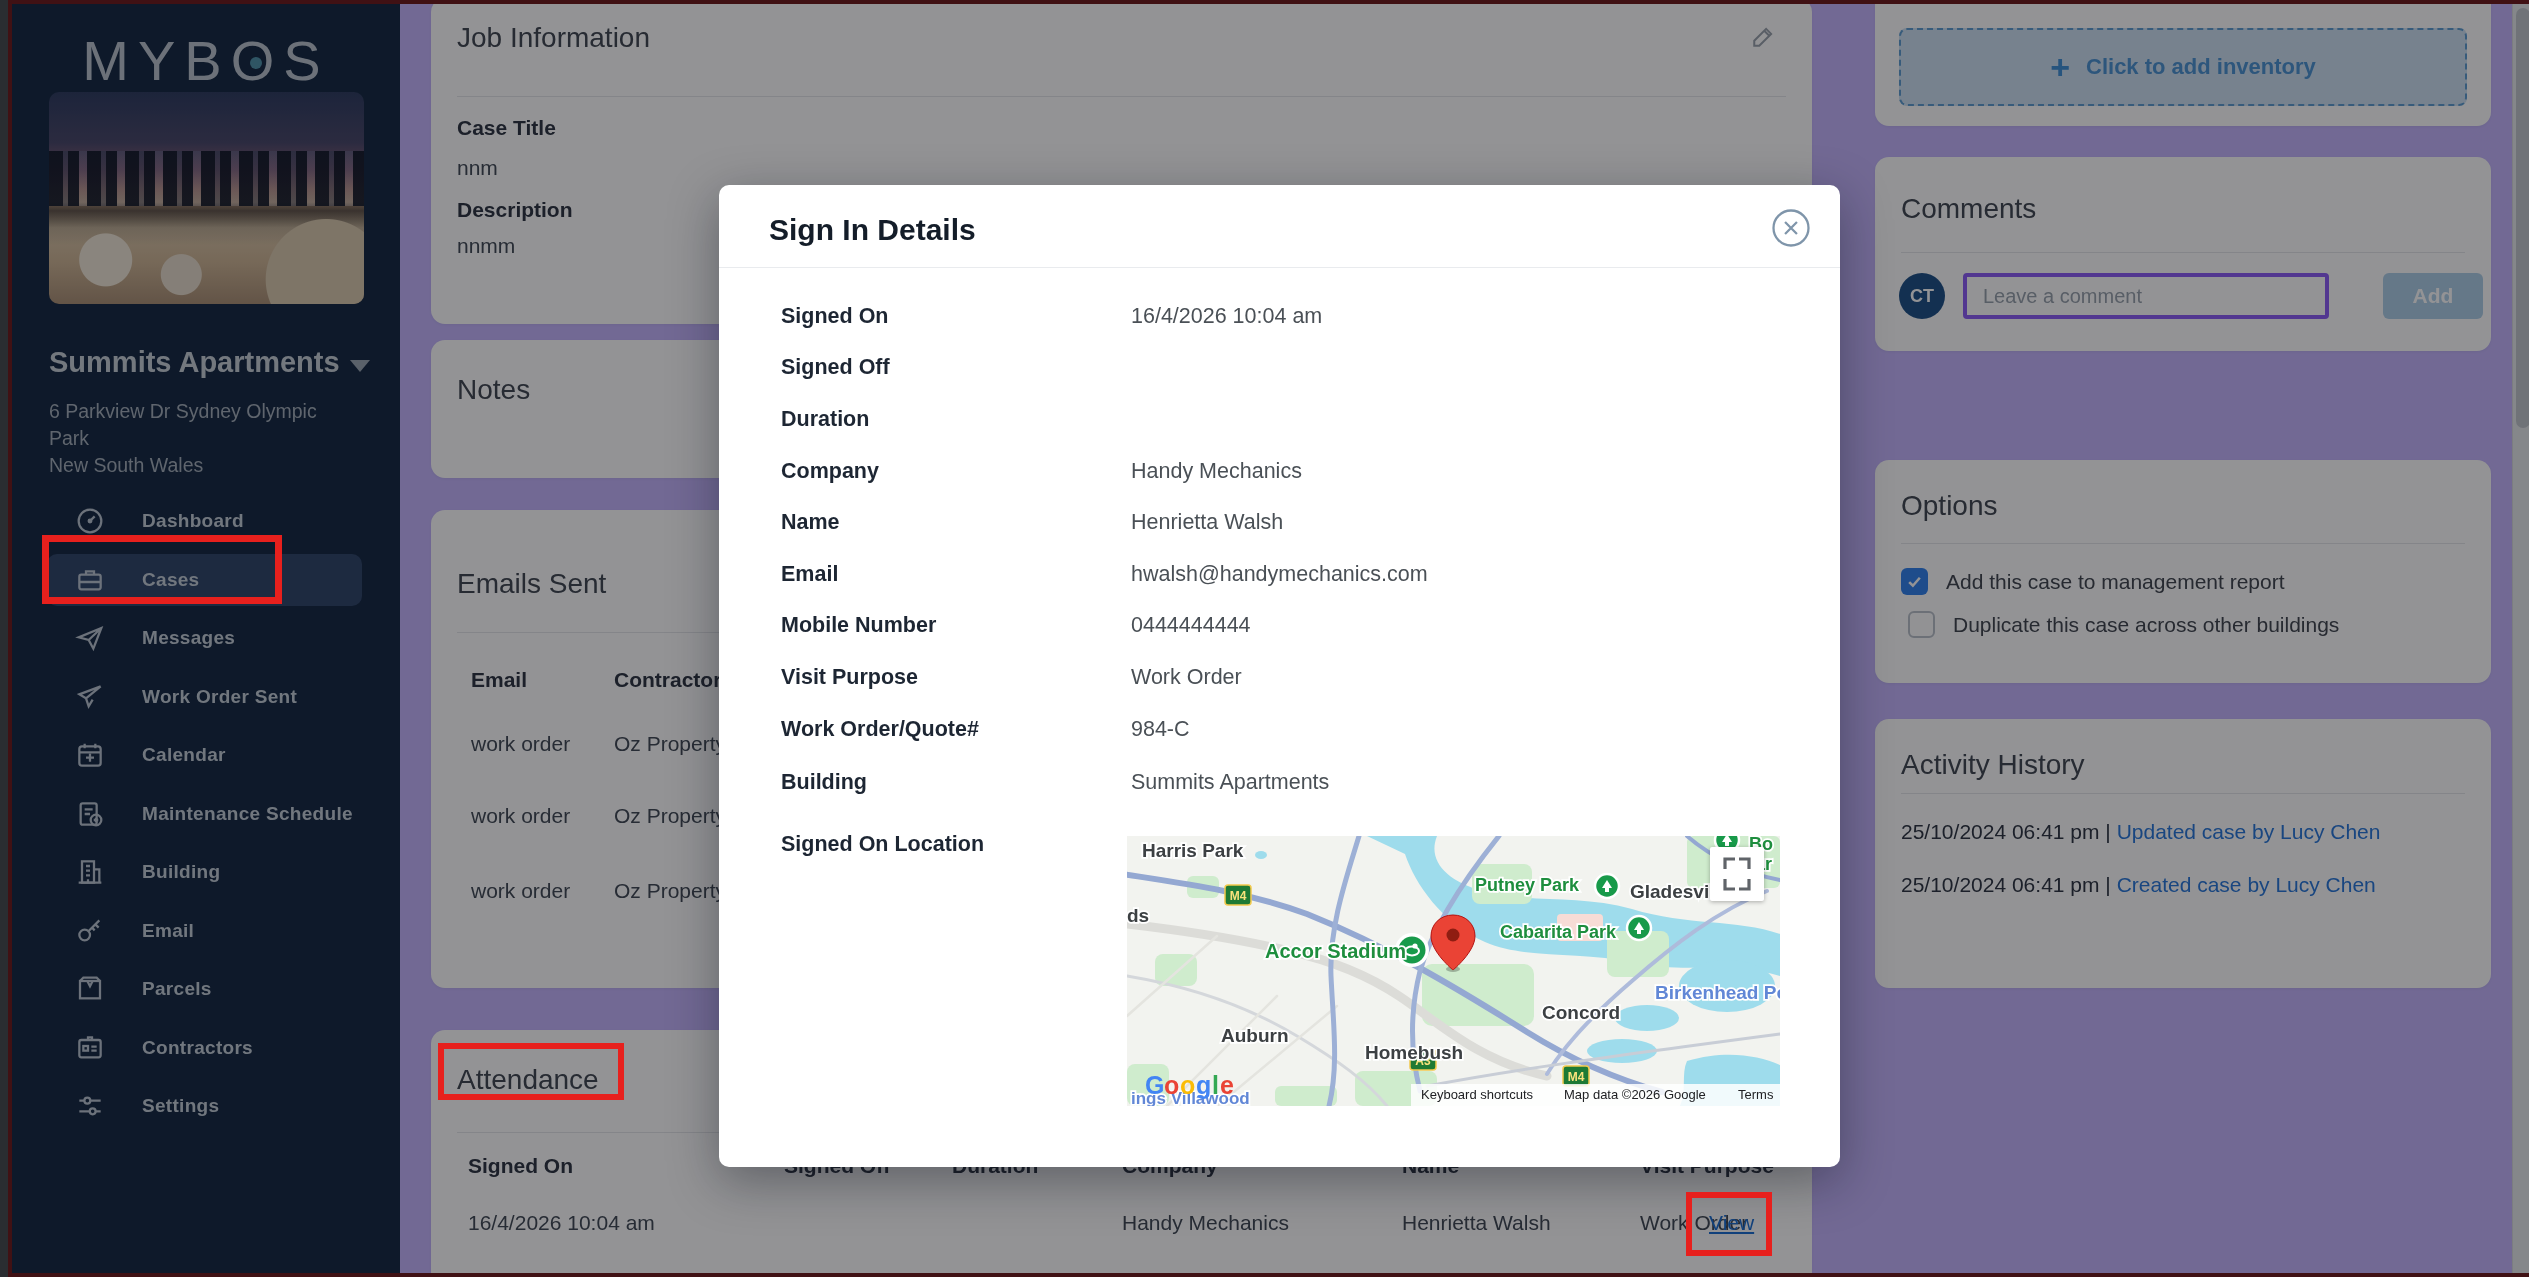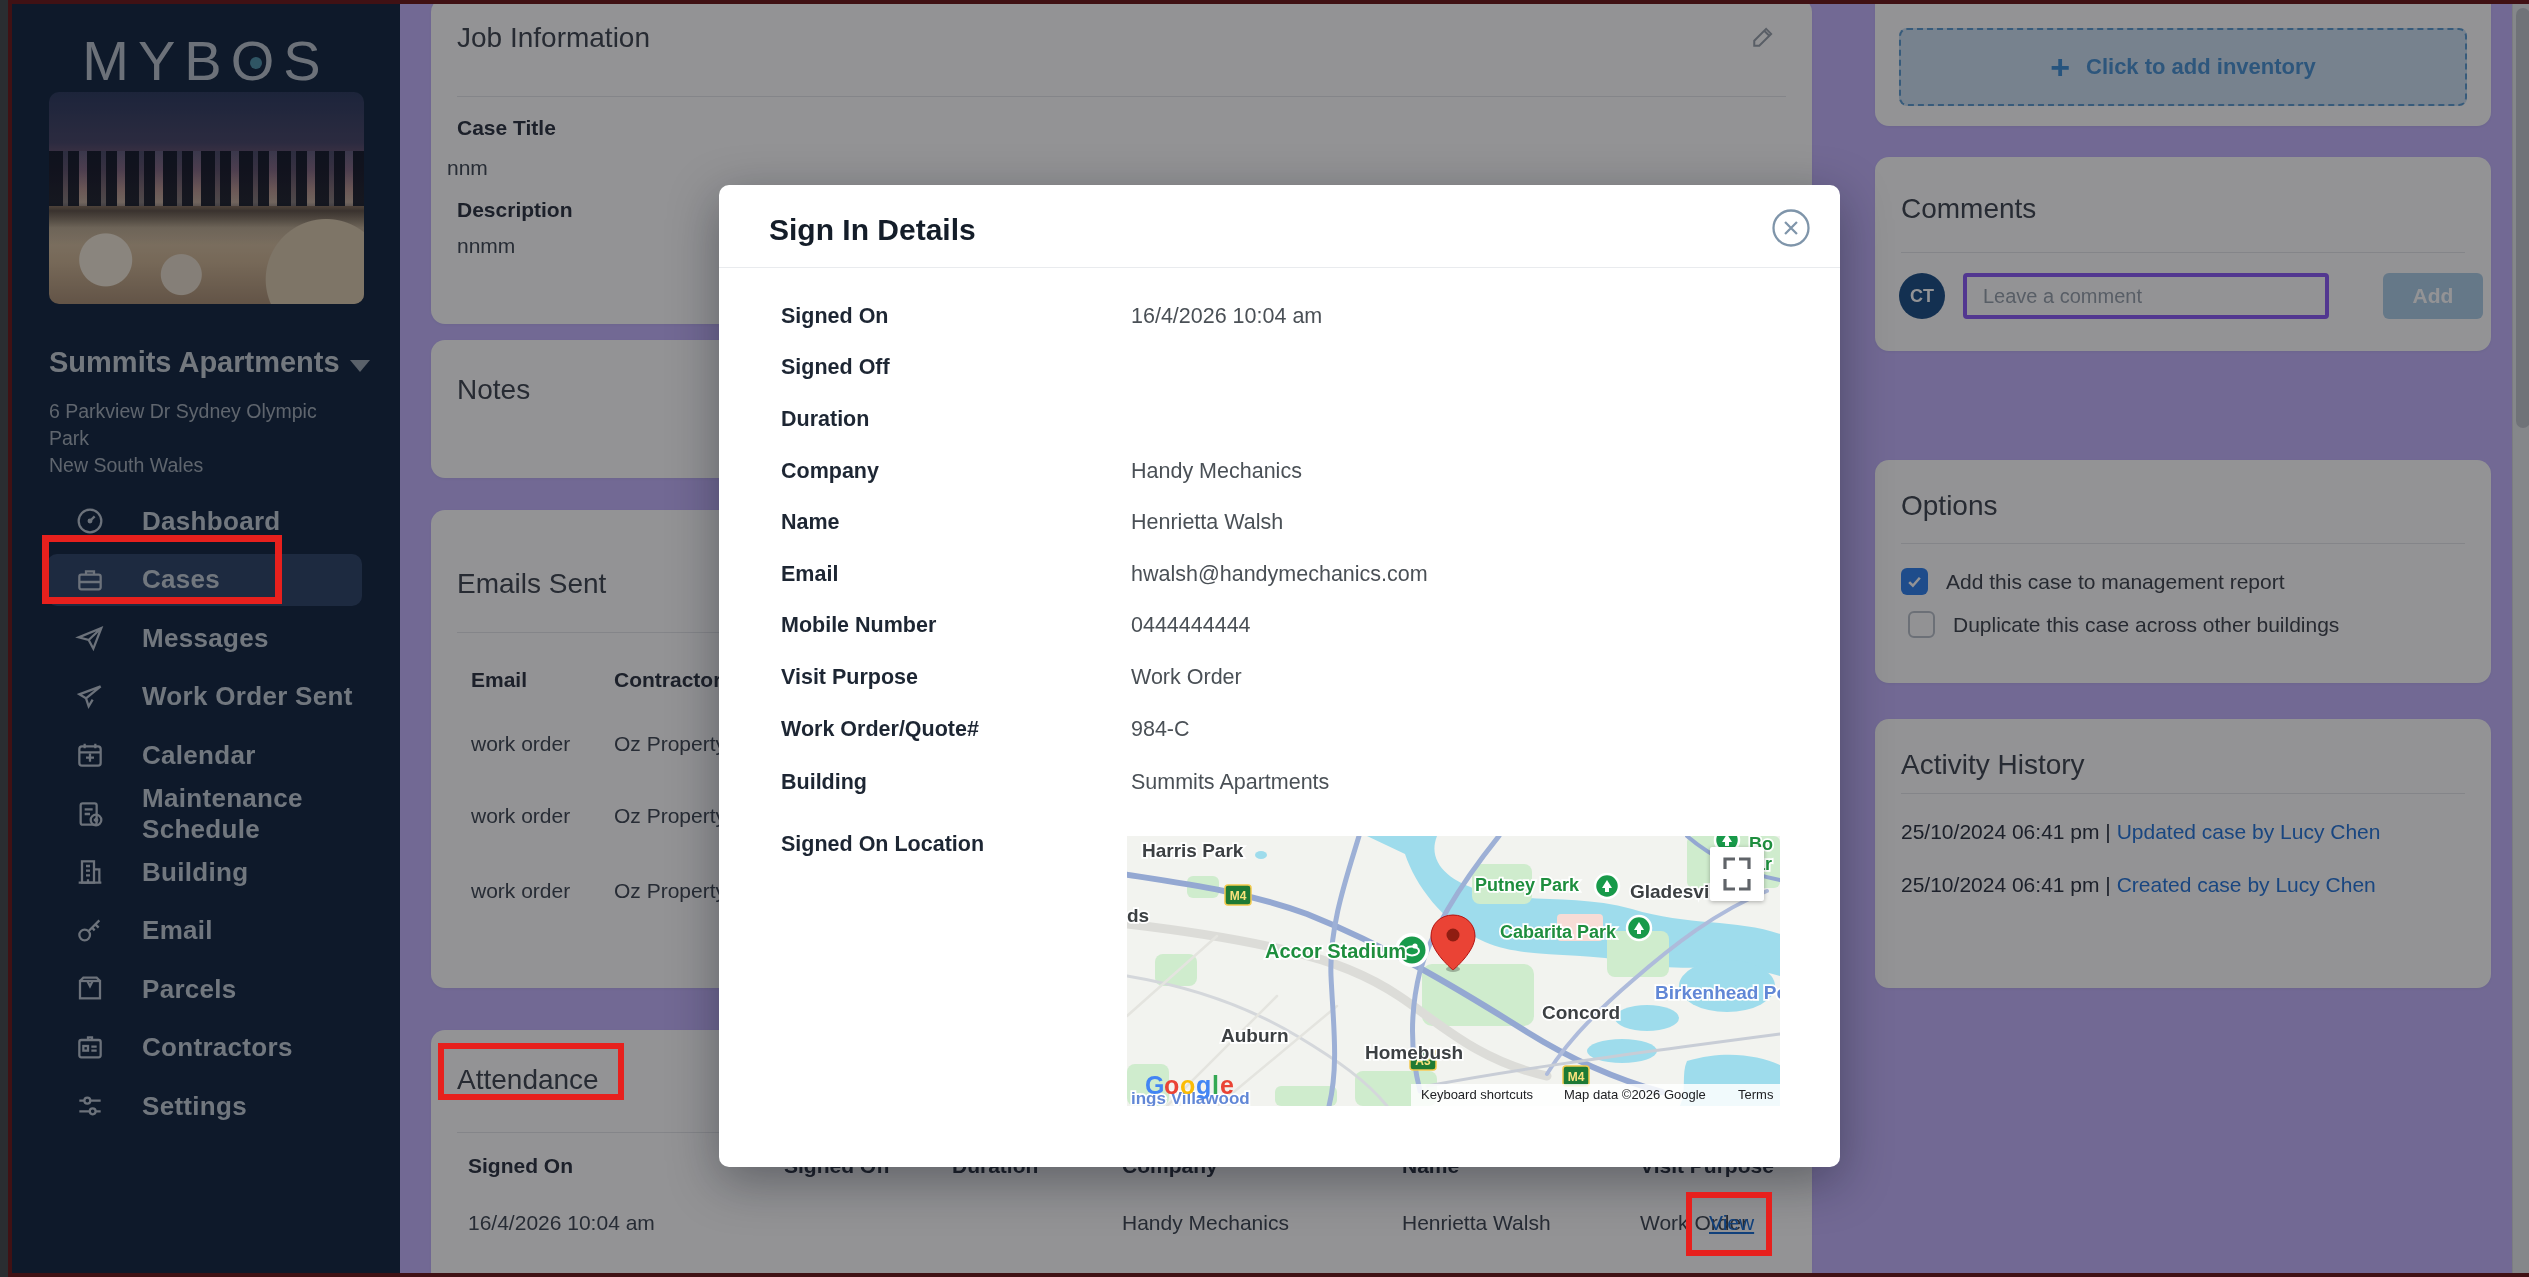--- a/index.html
+++ b/index.html
@@ -23,21 +23,21 @@
                    radial-gradient(circle at 42% 70%,#e7dccb 0 20px,transparent 21px),
                    radial-gradient(circle at 88% 75%,#d9c9ae 0 60px,transparent 61px),
                    linear-gradient(180deg,rgba(40,34,30,.35),rgba(0,0,0,0) 40%);}
   .bname{position:absolute;left:37px;top:342px;font-size:29px;font-weight:700;color:#c6cfd7;}
   .bcaret{position:absolute;left:338px;top:356px;width:0;height:0;border:10px solid transparent;
         border-top:12px solid #9aa6b2;}
   .baddr{position:absolute;left:37px;top:394px;width:305px;font-size:19.5px;line-height:27px;color:#a3aeb9;}
   .nav{position:absolute;left:0;top:488px;right:0;}
   .nav-item{position:relative;height:58.5px;display:flex;align-items:center;padding-left:62px;cursor:pointer;}
   .nav-item .nicon{width:32px;height:32px;margin-right:36px;color:#b9c4d0;flex:0 0 auto;z-index:1;}
-  .nav-item .nlabel{font-size:26px;font-weight:700;color:#c3cdd7;z-index:1;letter-spacing:.3px;}
+  .nav-item .nlabel{font-size:19px;font-weight:700;color:#c3cdd7;z-index:1;letter-spacing:.3px;}
   .nav-item.active::before{content:'';position:absolute;left:35px;right:38px;top:3px;bottom:3px;
         background:#2e4468;border-radius:10px;}
   
   .card{position:absolute;background:#fff;border-radius:14px;box-shadow:0 1px 3px rgba(20,30,50,.06);}
   .card-title{position:absolute;left:26px;font-size:28px;color:#3f4650;}
   .hr{position:absolute;left:26px;right:26px;height:1px;background:#e4e7ea;}
   .flabel{position:absolute;font-size:21px;font-weight:700;color:#2b3340;}
   .fvalue{position:absolute;font-size:21px;color:#3f4854;}
   .thead{position:absolute;font-size:21px;font-weight:700;color:#2b3340;white-space:nowrap;}
   .tcell{position:absolute;font-size:21px;color:#3f4854;white-space:nowrap;}
@@ -180,21 +180,21 @@
     </div>
   </div>
 
   <div class="card" style="left:419px;top:-6px;width:1381px;height:326px;">
     <div class="card-title" style="top:24px;">Job Information</div>
     <svg class="pencil" viewBox="0 0 24 24" fill="none" stroke="currentColor" stroke-width="1.6">
         <path d="M14.5 5.5 L18.5 9.5 L9 19 H5 v-4 Z M13 7 l4 4"></path>
       </svg>
     <div class="hr" style="top:98px;"></div>
     <div class="flabel" style="left:26px;top:118px;">Case Title</div>
-    <div class="fvalue" style="left:16px;top:158px;">nnm</div>
+    <div class="fvalue" style="left:26px;top:158px;">nnm</div>
     <div class="flabel" style="left:26px;top:200px;">Description</div>
     <div class="fvalue" style="left:26px;top:236px;">nnmm</div>
   </div>
 
   <div class="card" style="left:419px;top:336px;width:1381px;height:138px;">
     <div class="card-title" style="top:34px;">Notes</div>
   </div>
 
   <div class="card" style="left:419px;top:506px;width:1381px;height:478px;">
     <div class="card-title" style="top:58px;">Emails Sent</div>

